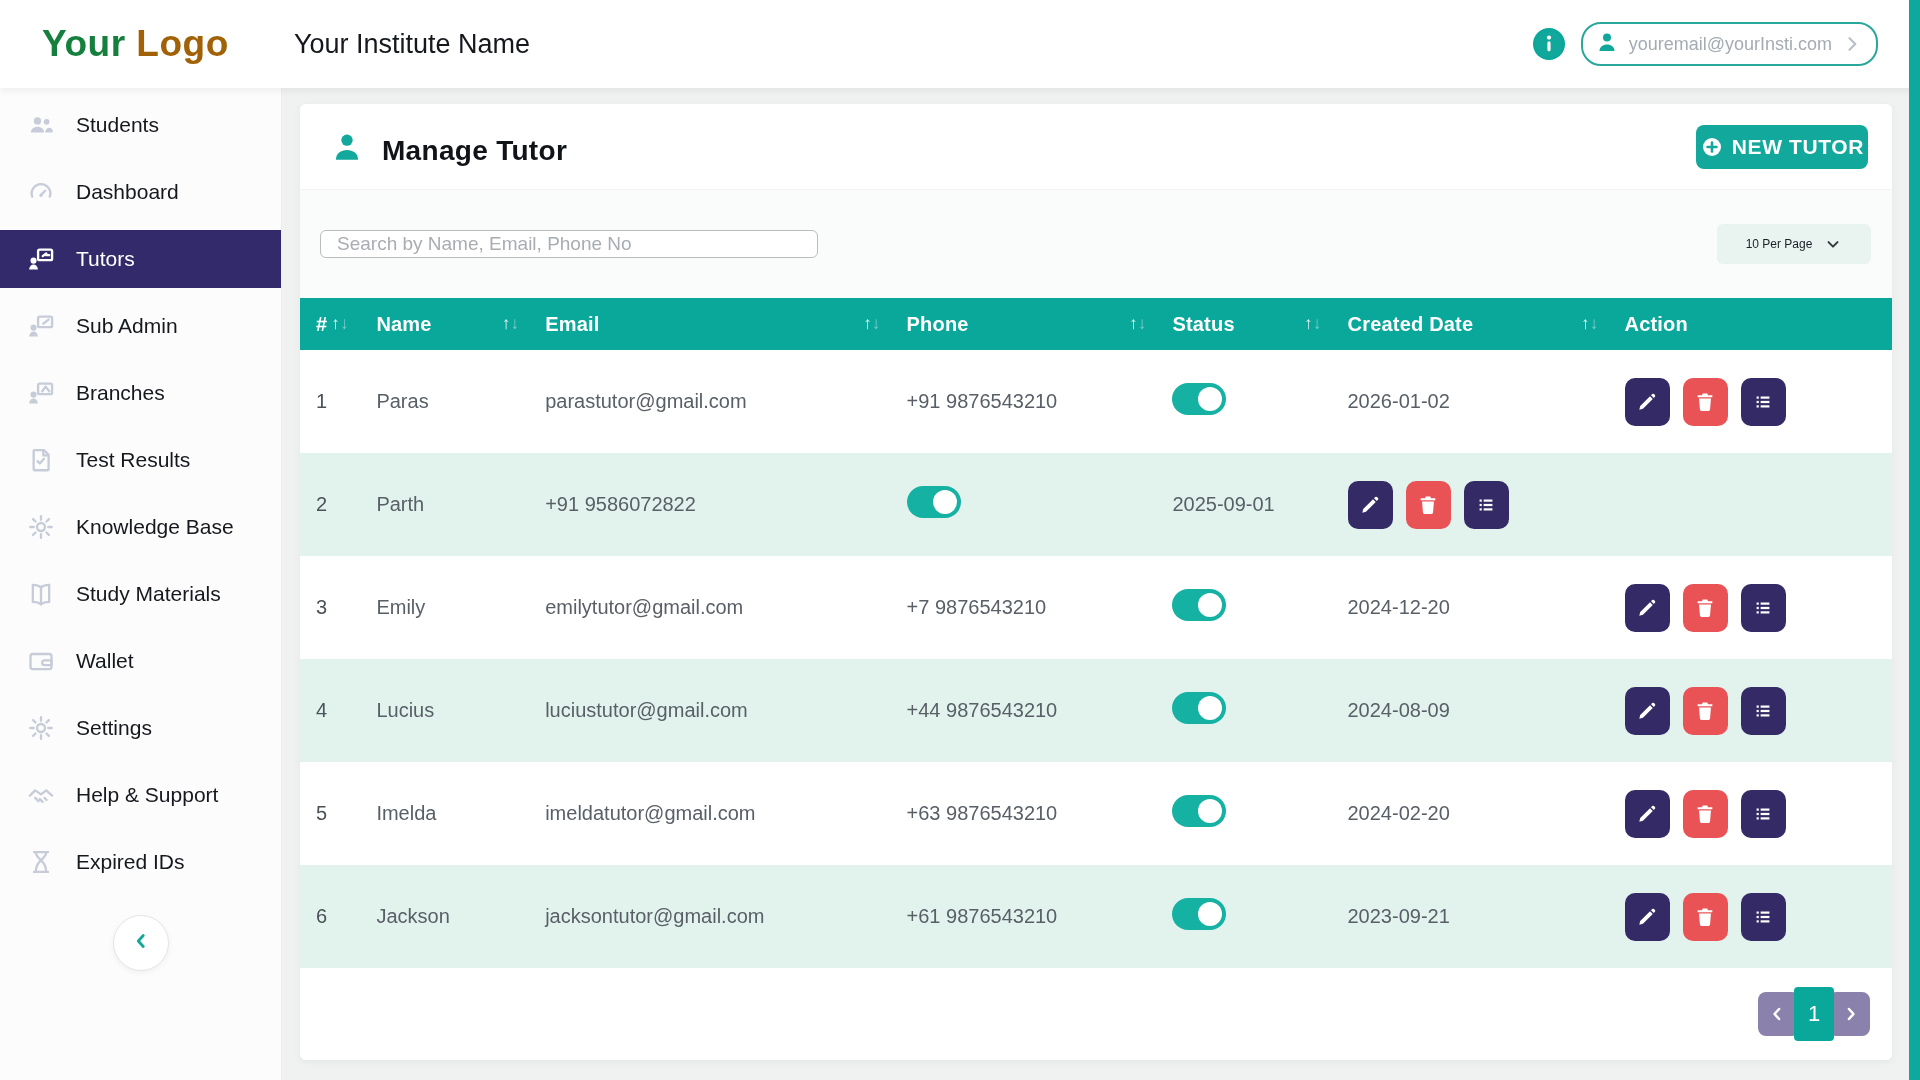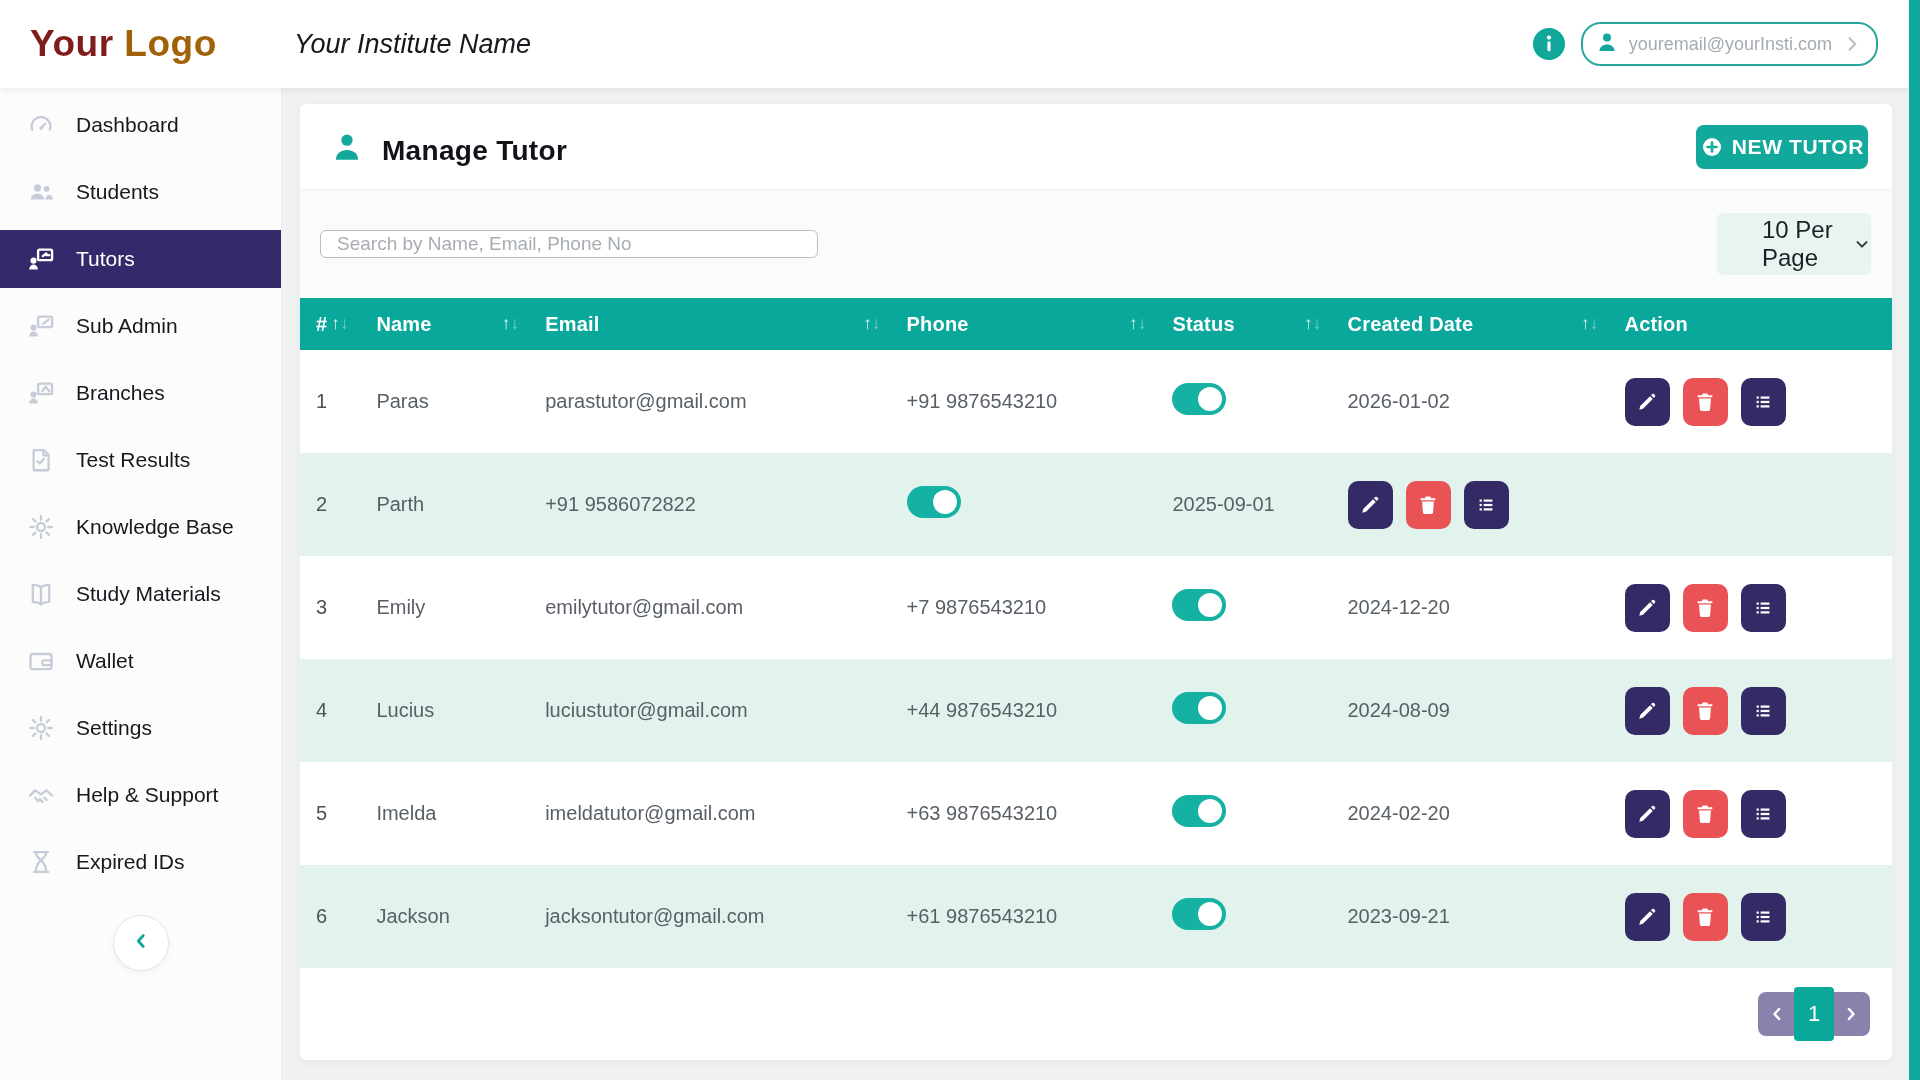--- a/index.html
+++ b/index.html
@@ -9,22 +9,22 @@
     --txt-dark:#15181d; --txt-gray:#585f66; --icon-gray:#c7ccd9;
   }
   *{box-sizing:border-box; margin:0; padding:0;}
   html,body{width:1920px;height:1080px;overflow:hidden;}
   body{font-family:"Liberation Sans",sans-serif;background:var(--page-bg);position:relative;}
 
   
   .topbar{position:absolute;left:0;top:0;width:1920px;height:88px;background:#fff;
     box-shadow:0 2px 8px rgba(0,0,0,.07);display:flex;align-items:center;z-index:5;}
   .logo{width:282px;padding-left:30px;font-size:37px;font-weight:bold;letter-spacing:.5px;}
-  .logo .lg1{color:#7f1d1d;} .logo .lg2{color:#a16207;}
-  .institute{font-size:27px;font-weight:500;color:var(--txt-dark);margin-left:12px;font-style:italic;}
+  .logo .lg1{color:#15803d;margin-left:12px;} .logo .lg2{color:#a16207;}
+  .institute{font-size:27px;font-weight:500;color:var(--txt-dark);margin-left:12px;}
   .top-right{margin-left:auto;display:flex;align-items:center;gap:16px;padding-right:42px;}
   .info-btn{width:32px;height:32px;border-radius:50%;background:var(--teal);display:flex;
     align-items:center;justify-content:center;cursor:pointer;}
   .account-pill{display:flex;align-items:center;gap:10px;border:2px solid #2aa79b;border-radius:20px;
     background:#fff;height:44px;padding:0 14px 0 12px;cursor:pointer;}
   .account-pill .email{color:#a5abb2;font-size:18px;}
   .chev{display:inline-flex;}
 
   
   .scroll-strip{position:absolute;right:0;top:0;width:11px;height:1080px;background:#0da99d;z-index:9;}
@@ -53,22 +53,22 @@
   .page-title{font-size:28px;font-weight:700;color:#101318;letter-spacing:.3px;margin-top:8px;}
   .new-tutor{margin-left:auto;height:44px;background:var(--teal-btn);border:none;border-radius:8px;
     color:#fff;font-size:21px;font-weight:700;letter-spacing:.6px;display:flex;align-items:center;
     gap:8px;padding:0 4px;cursor:pointer;font-family:"Liberation Sans",sans-serif;}
 
   .filter-row{height:108px;background:#fafbfb;display:flex;align-items:center;
     padding:0 21px 0 20px;}
   .search-input{width:498px;height:28px;border:1px solid #b9bdbd;border-radius:6px;background:#fff;
     font-size:19px;color:#3a3f44;padding:0 16px;outline:none;font-family:"Liberation Sans",sans-serif;}
   .search-input::placeholder{color:#a8adb3;}
-  .per-page{margin-left:auto;width:154px;height:62px;background:#e9f3f0;border-radius:6px;
-    display:flex;align-items:center;justify-content:center;gap:12px;font-size:24px;color:#1b2026;cursor:pointer;padding-left:45px;}
+  .per-page{margin-left:auto;width:154px;height:40px;background:#e9f3f0;border-radius:6px;
+    display:flex;align-items:center;justify-content:center;gap:12px;font-size:12px;color:#1b2026;cursor:pointer;}
 
   
   .thead,.trow{display:grid;grid-template-columns:4.8% 10.6% 22.7% 16.7% 11% 17.4% 16.8%;align-items:center;}
   .thead{height:52px;background:var(--teal);color:#fff;}
   .th{display:flex;align-items:center;justify-content:space-between;padding-right:26px;
     font-size:20px;font-weight:700;letter-spacing:.2px;}
   .th.first{padding-left:16px;justify-content:flex-start;gap:4px;}
   .sort{font-size:17px;cursor:pointer;user-select:none;}
   .sort .s-up{color:rgba(255,255,255,.9);} .sort .s-dn{color:rgba(255,255,255,.45);}
   .trow{height:103px;font-size:20px;color:var(--txt-gray);}
@@ -127,39 +127,39 @@
           </svg>
       </span>
     </div>
   </div>
 </header>
 
 <nav class="sidebar">
 
   <div class="side-item">
     <span class="side-icon">
-      <svg viewBox="0 0 24 24" fill="none" stroke="currentColor" stroke-width="2" stroke-linecap="round">
-          <path d="M4.5 16a8 8 0 1 1 15 0"></path>
-          <path d="M12 14.5l3.6-3.6"></path>
-          <circle cx="12" cy="14.8" r="1.4" fill="currentColor" stroke="none"></circle>
-        </svg>
-    </span>
-    <span class="side-label">Dashboard</span>
-  </div>
-
-  <div class="side-item">
-    <span class="side-icon">
       <svg viewBox="0 0 24 24" fill="currentColor">
           <circle cx="9" cy="8.5" r="3.1"></circle>
           <circle cx="16.8" cy="9.3" r="2.5"></circle>
           <path d="M3.3 18.5c0-3 2.6-5 5.7-5s5.7 2 5.7 5z"></path>
           <path d="M15.6 18.5c.2-2.4 1.7-4.1 3.6-4.1 1.6 0 3 1.7 3 4.1z"></path>
         </svg>
     </span>
     <span class="side-label">Students</span>
+  </div>
+
+  <div class="side-item">
+    <span class="side-icon">
+      <svg viewBox="0 0 24 24" fill="none" stroke="currentColor" stroke-width="2" stroke-linecap="round">
+          <path d="M4.5 16a8 8 0 1 1 15 0"></path>
+          <path d="M12 14.5l3.6-3.6"></path>
+          <circle cx="12" cy="14.8" r="1.4" fill="currentColor" stroke="none"></circle>
+        </svg>
+    </span>
+    <span class="side-label">Dashboard</span>
   </div>
 
   <div class="side-item active">
     <span class="side-icon">
       <svg viewBox="0 0 24 24" fill="none" stroke="currentColor" stroke-width="2" stroke-linecap="round" stroke-linejoin="round">
           <rect x="9.5" y="4" width="12" height="9" rx="1.3"></rect>
           <path d="M13.5 9.5l3-2.3v1.5h2.5"></path>
           <circle cx="5.6" cy="13.4" r="2.6" fill="currentColor" stroke="none"></circle>
           <path d="M1.8 21c.3-2.8 2-4.3 3.8-4.3S9.1 18.2 9.4 21z" fill="currentColor" stroke="none"></path>
         </svg>

